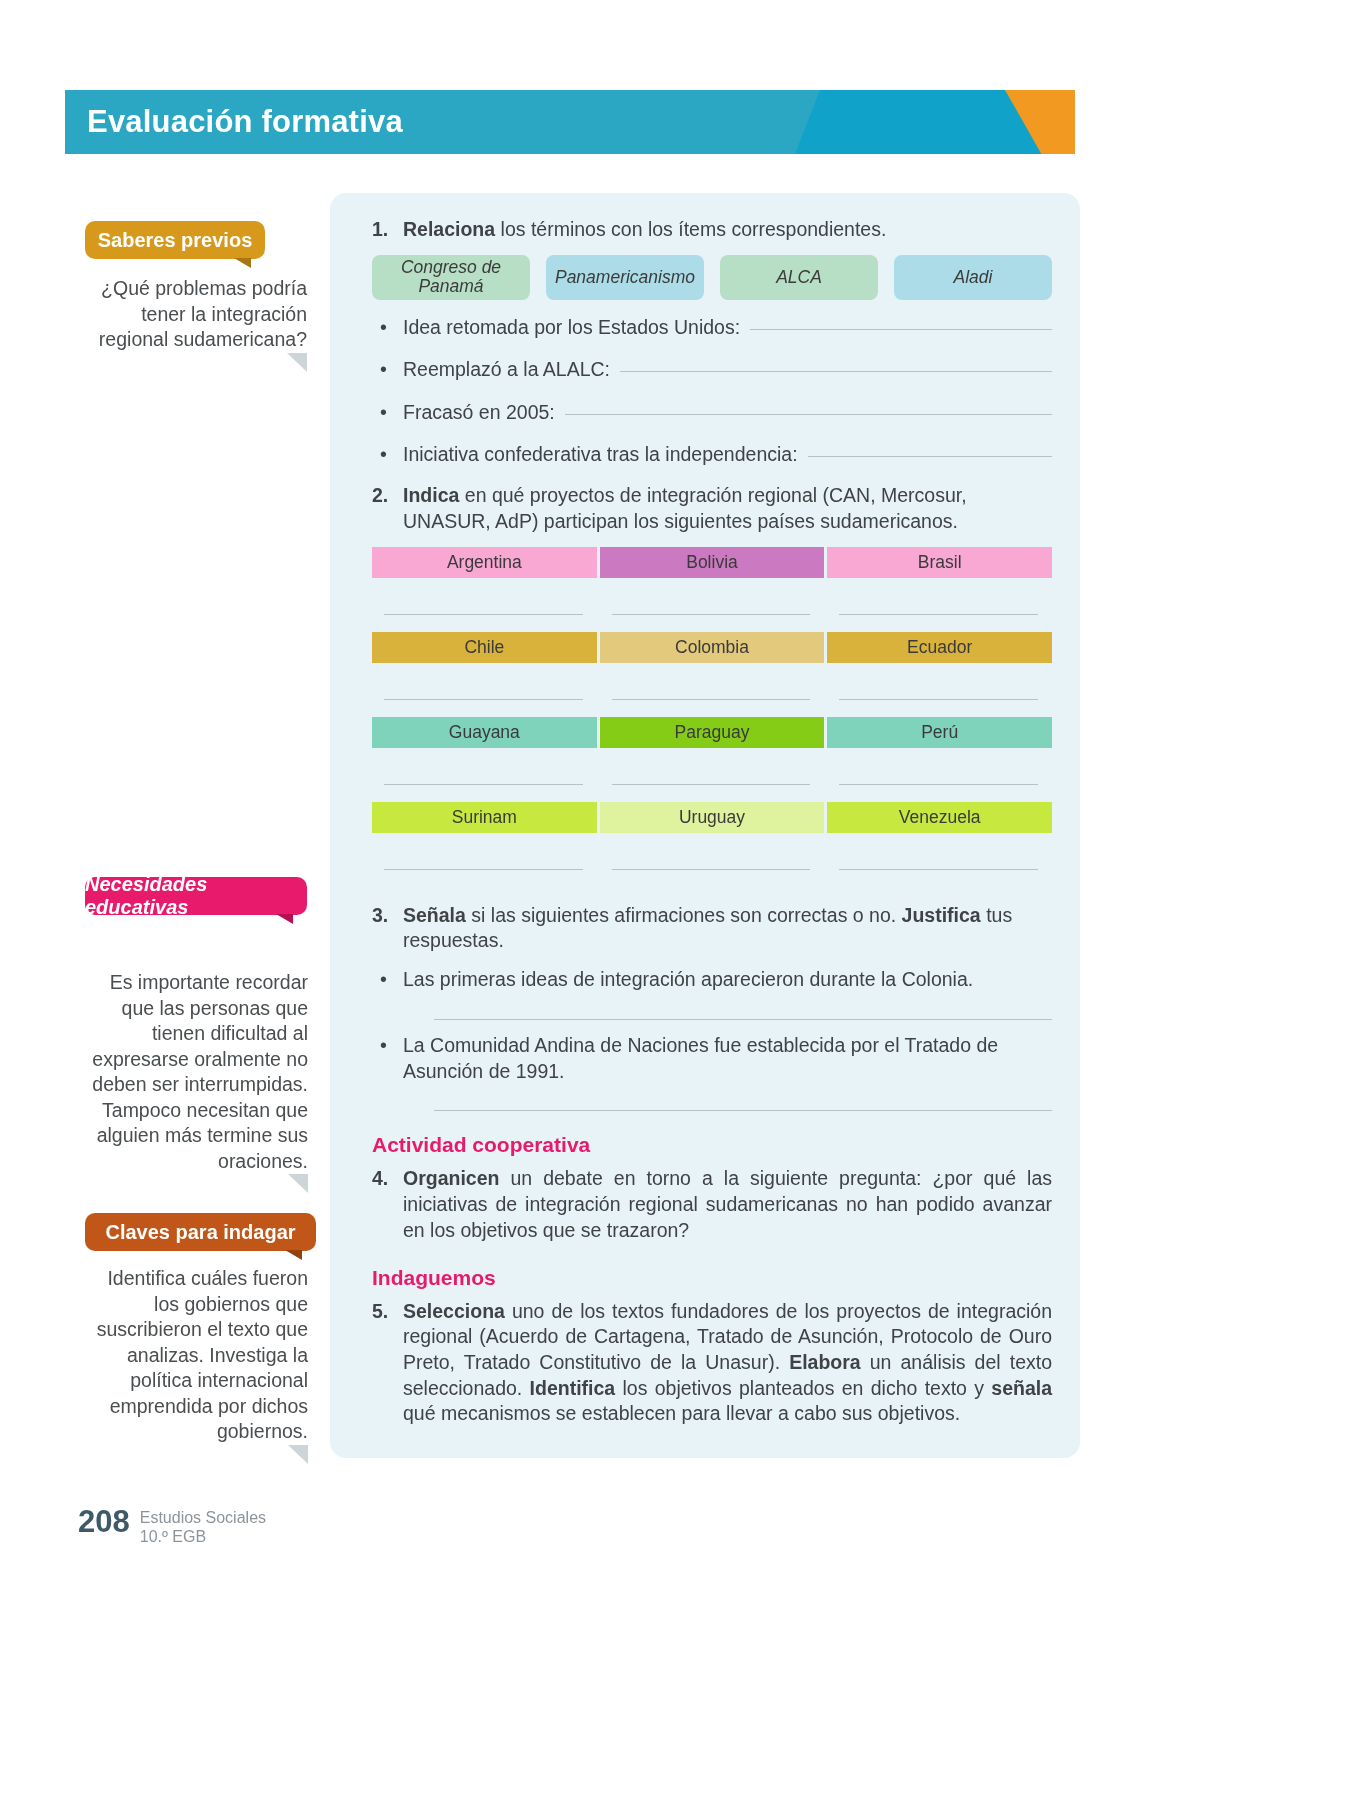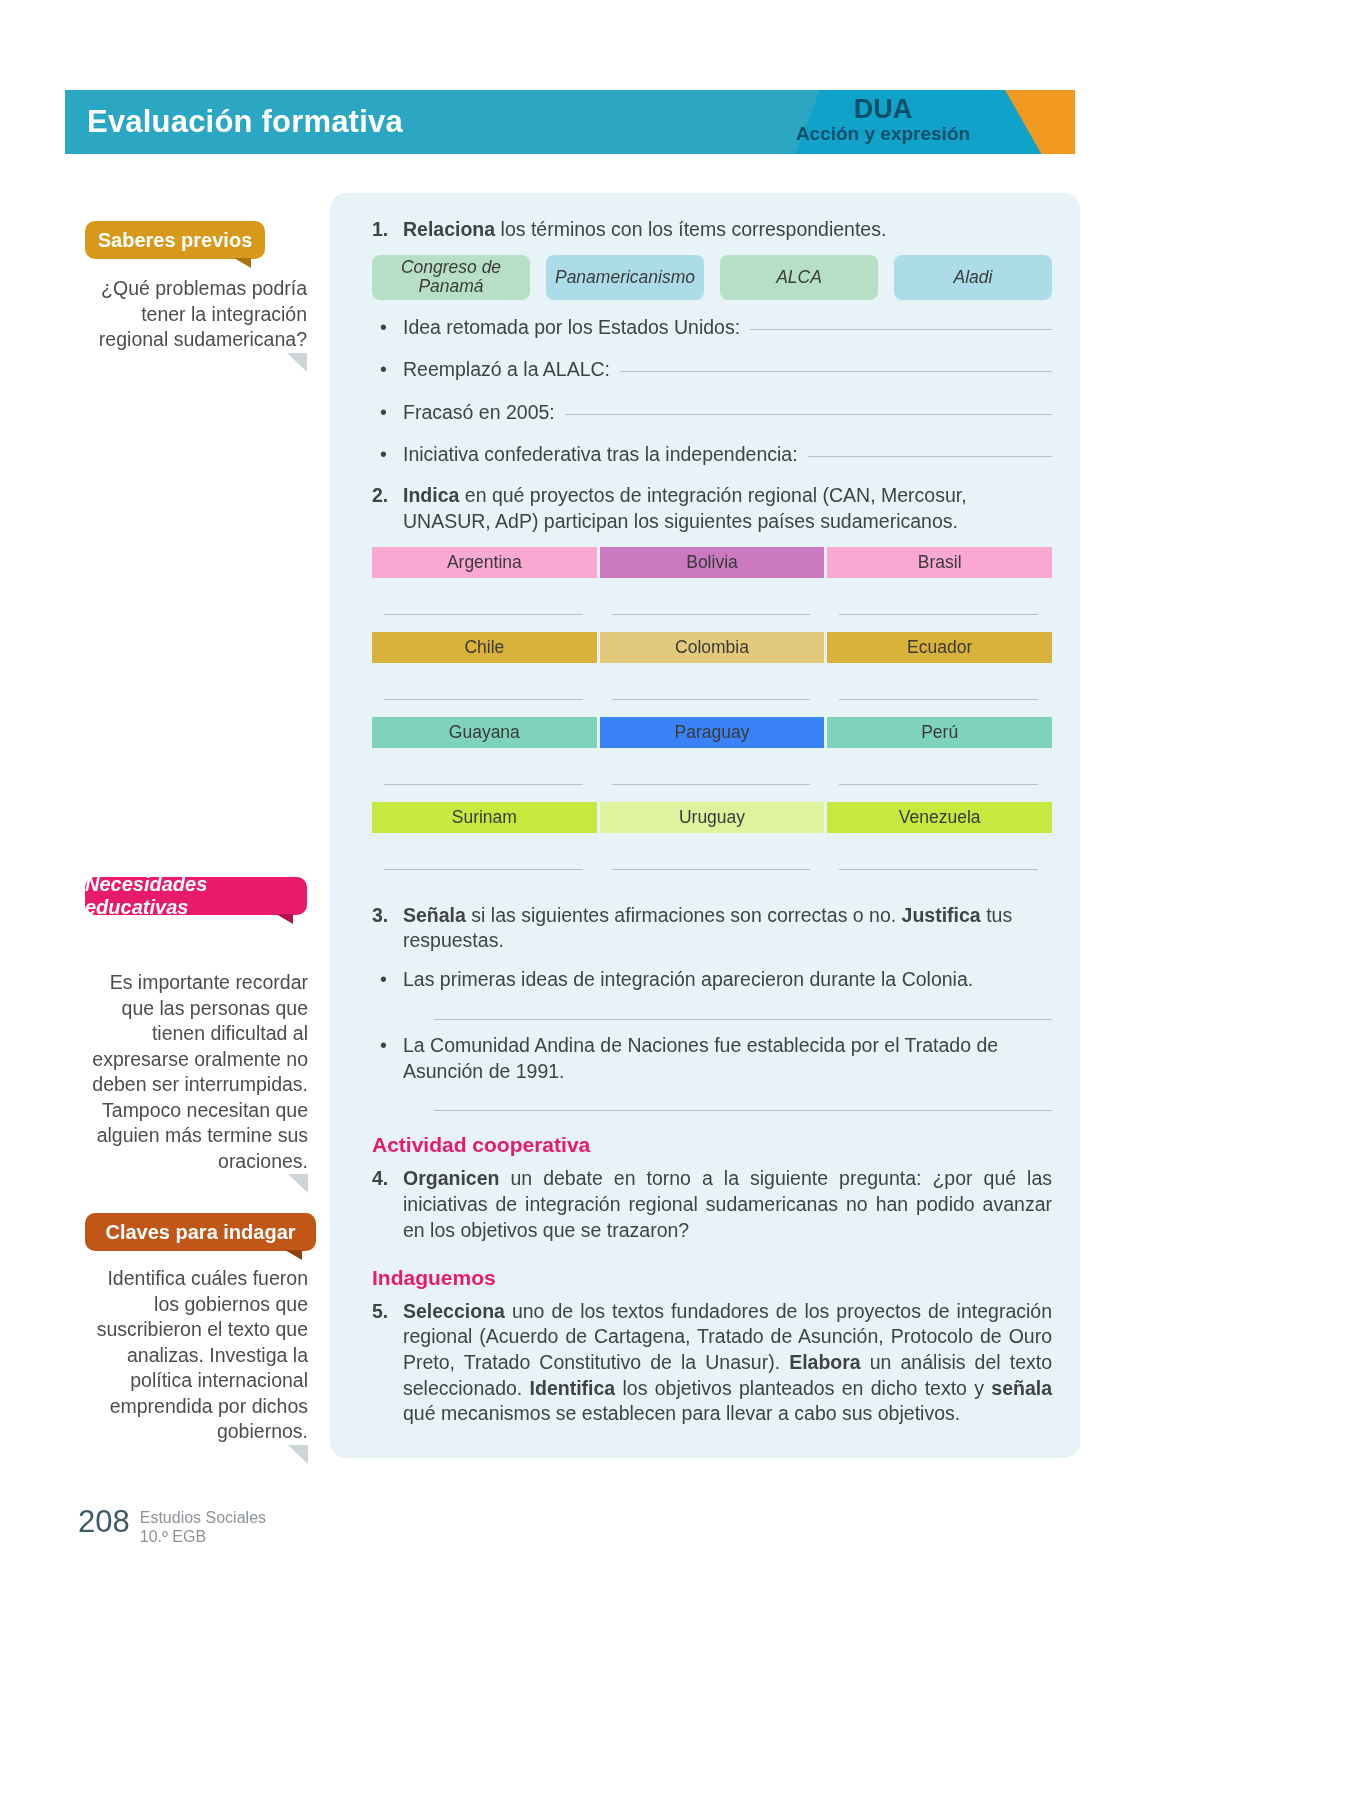--- a/index.html
+++ b/index.html
@@ -62,51 +62,47 @@
   
   .grid{margin-top:12px;}
   .country-row{display:flex;gap:3px;}
   .country-cell{flex:1;height:31px;line-height:31px;text-align:center;font-size:17.5px;color:#3a3a3a;}
   .blank-row{display:flex;gap:3px;height:54px;}
   .blank-cell{flex:1;position:relative;}
   .blank-cell::after{content:'';position:absolute;left:12px;right:14px;top:36px;
                      border-top:1.5px solid #B6C2C8;}
   .magenta-d{background:#f9a8d4;} .magenta-l{background:#CB7AC2;}
   .gold-d{background:#D9B23B;}    .gold-l{background:#E2C97C;}
-  .teal-d{background:#7FD3BB;}    .teal-l{background:#3b82f6;}
+  .teal-d{background:#7FD3BB;}    .teal-l{background:#84cc16;}
   .lime-d{background:#C7E93F;}    .lime-l{background:#DFF29D;}
 
   
   .aff{position:relative;padding-left:31px;margin-top:13px;font-size:19.5px;line-height:1.32;}
   .aff::before{content:'\2022';position:absolute;left:8px;top:0;color:#3f4345;}
   .aff-line{border-bottom:1.5px solid #B6C2C8;margin:26px 0 0 31px;}
 
   .pink-heading{color:#E81A6B;font-weight:bold;font-size:21px;margin:22px 0 9px 0;}
   .just{text-align:justify;}
 
   .mt16{margin-top:16px;} .mt6{margin-top:6px;}
 
   
   .footer{position:absolute;left:78px;top:1506px;display:flex;align-items:flex-start;gap:10px;}
-  .page-num{font-size:31px;font-weight:normal;color:#3E5A68;line-height:1;}
+  .page-num{font-size:31px;font-weight:bold;color:#3E5A68;line-height:1;}
   .footer-meta{font-size:16px;color:#8D9499;line-height:1.2;padding-top:2px;}
 </style>
 </head>
 <body>
 
 <div class="page">
 
   <div class="header">
     <span class="header-title">Evaluación formativa</span>
     <div class="dua-zone"></div>
     <div class="corner-accent"></div>
-    <div class="dua-text">
-      <div class="dua-main">DUA</div>
-      <div class="dua-sub">Acción y expresión</div>
-    </div>
   </div>
 
   <div class="side-label lbl-saberes">
     <span>Saberes previos</span>
   </div>
   <div class="side-note note-saberes">
     <span>¿Qué problemas podría tener la integración regional sudamericana?</span>
   </div>
 
   <div class="side-label lbl-necesidades">

